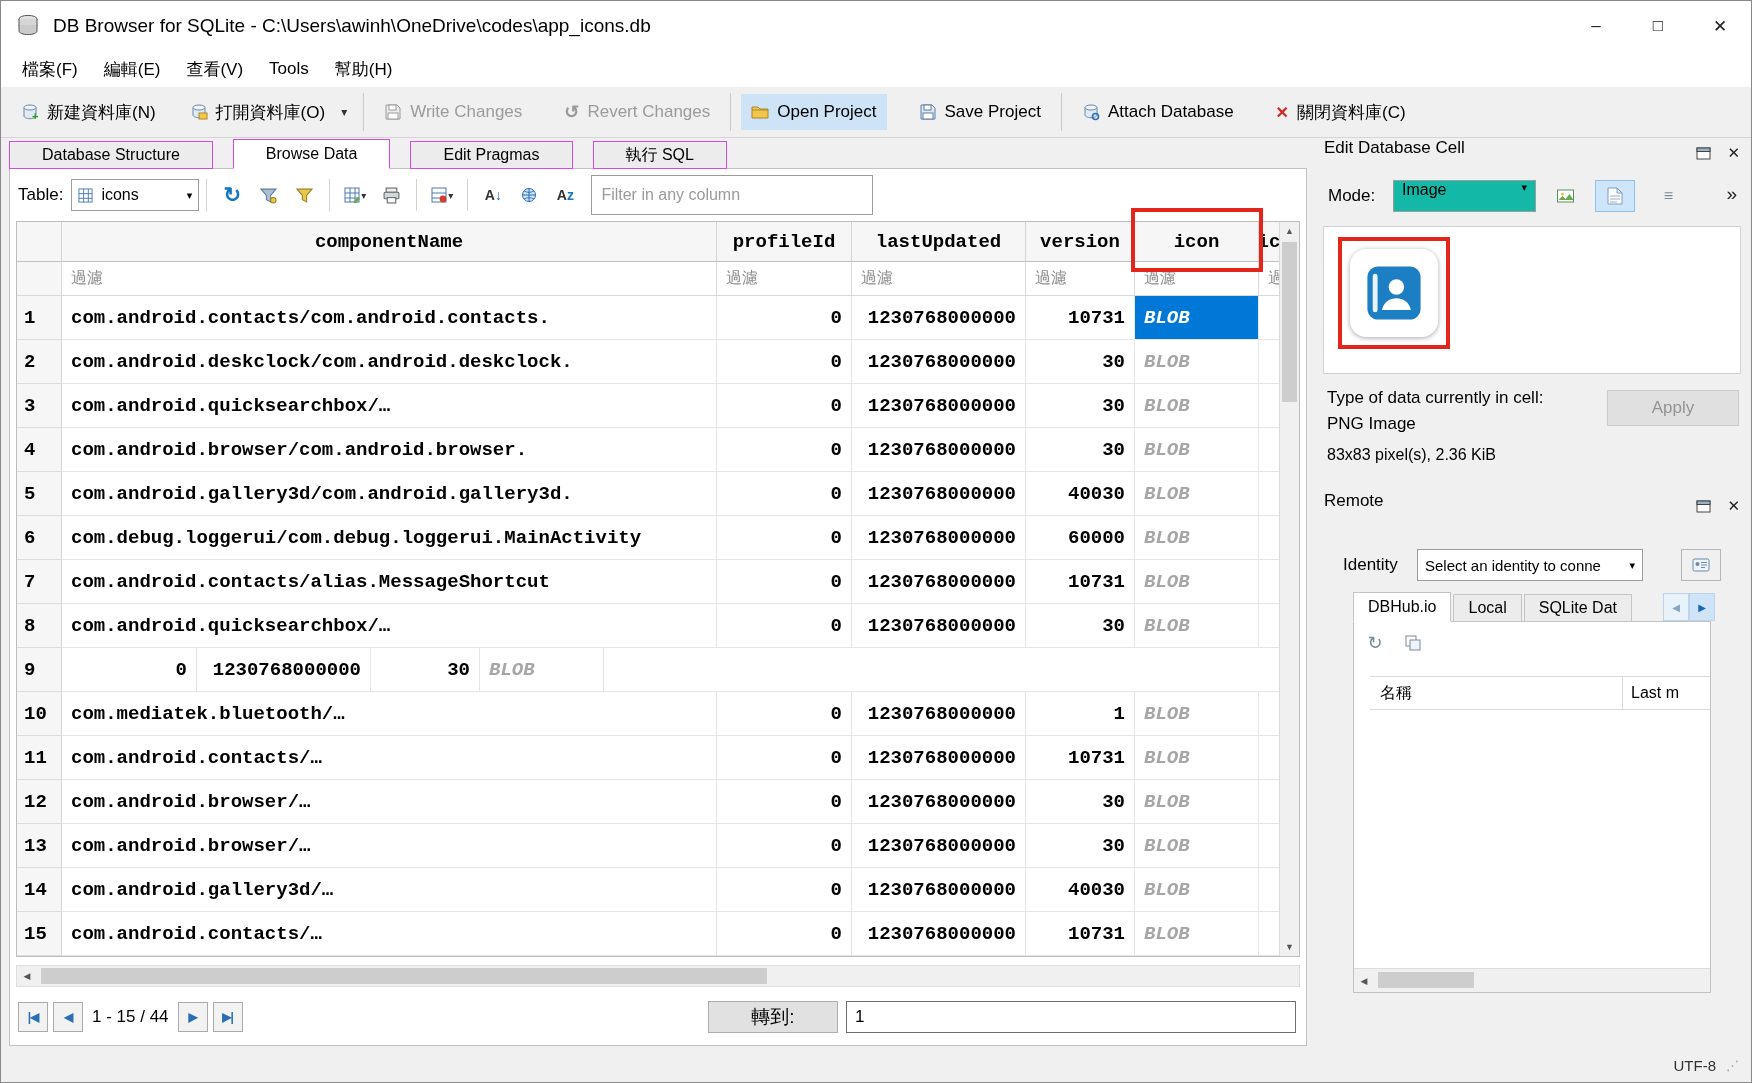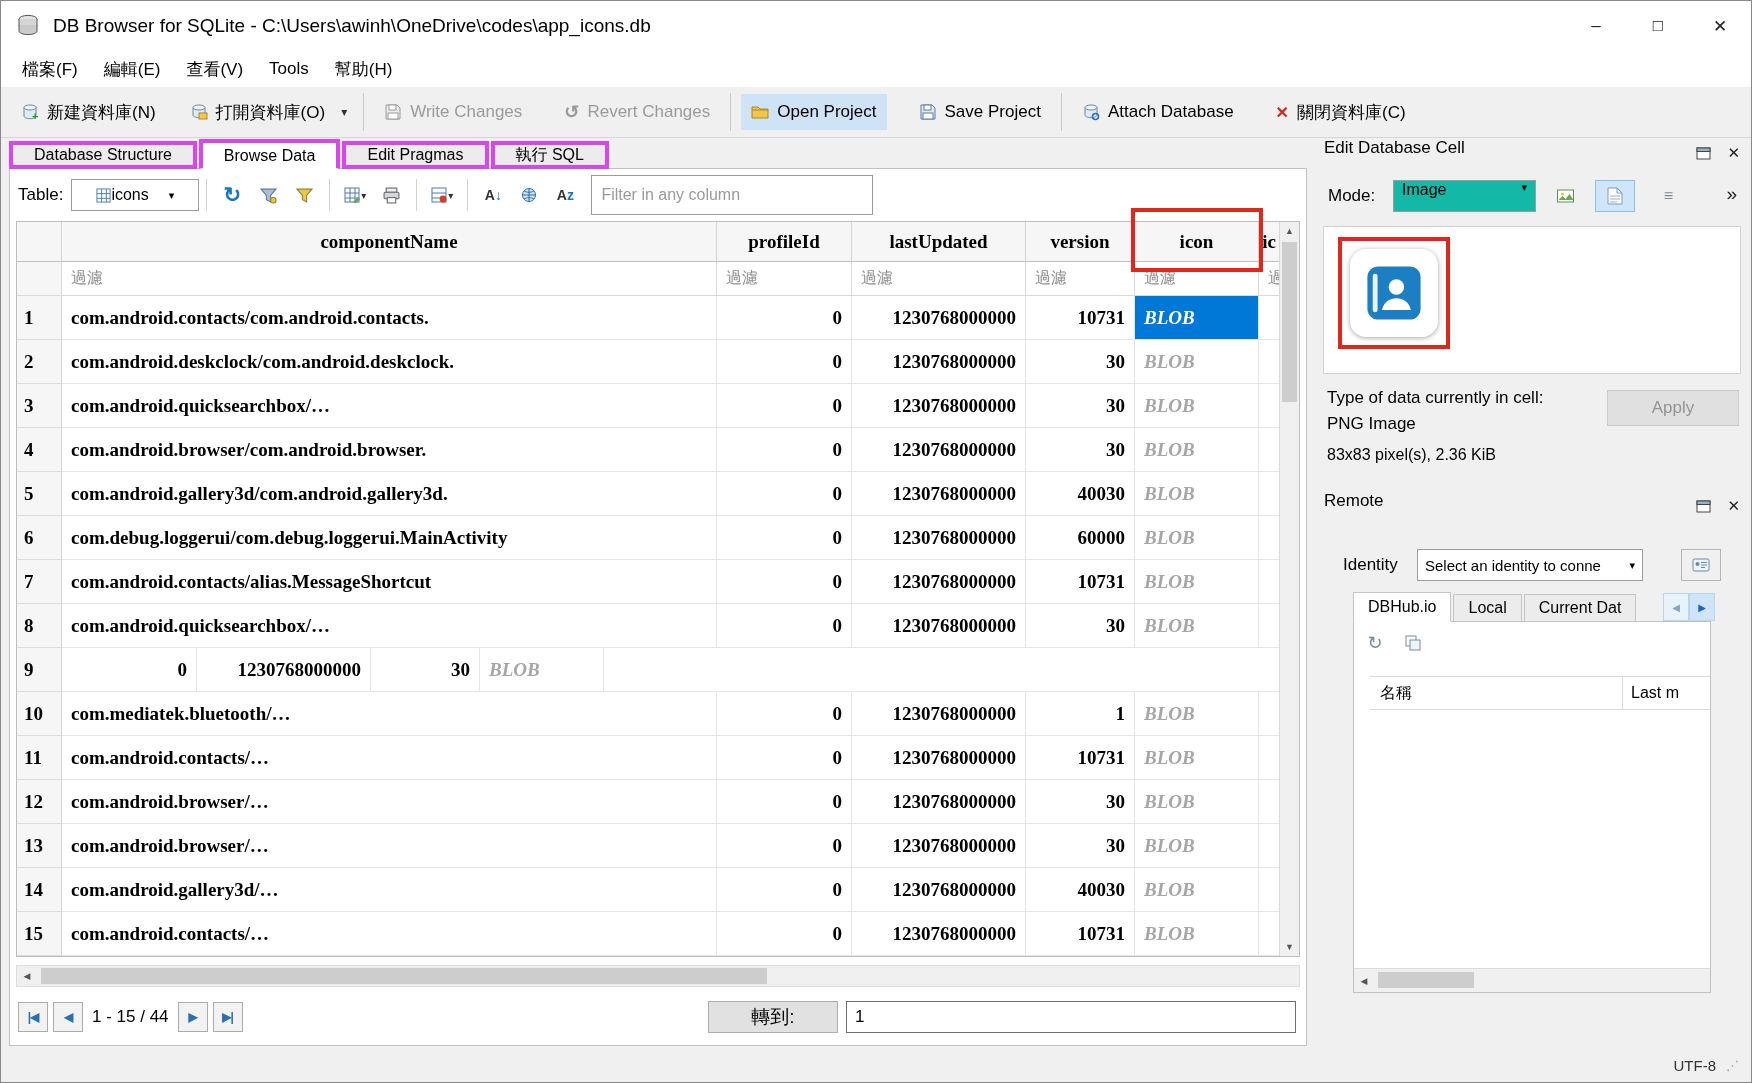--- a/index.html
+++ b/index.html
@@ -21,41 +21,41 @@
 .tbtn{display:flex;align-items:center;gap:8px;font-size:17px;padding:8px 10px;white-space:nowrap}
 .tbtn.disabled{color:#9b9b9b}
 .tbtn.highlight{background:#cfe3f6}
 .tsep{width:1px;align-self:stretch;margin:6px 10px;background:#c9c9c9}
 .ddcaret{font-size:12px;color:#333;padding:8px 6px}
 .xred{color:#d42a1e;font-weight:bold;font-size:16px}
 .gap1{width:22px}.gap2{width:14px}
 
 
 .tabbar{position:absolute;top:138px;left:8px;height:30px;display:flex;z-index:5}
-.tab{font-size:16px;padding:0 21px;display:flex;align-items:center;background:#ececec;border:4px solid #d946ef;margin-right:2px;height:28px;align-self:flex-end}
+.tab{font-size:16px;padding:0 32px;display:flex;align-items:center;background:#ececec;border:1px solid #d946ef;margin-right:20px;height:28px;align-self:flex-end}
 .tab.active{background:#fff;height:30px;border-bottom:1px solid #fff}
 
 
 .page{position:absolute;left:8px;top:167px;width:1298px;height:878px;background:#fff;border:1px solid #c2c2c2}
 .controls{position:absolute;top:6px;left:8px;right:8px;height:40px;display:flex;align-items:center}
 .lbl{font-size:17px;margin-right:8px}
-.table-combo{display:flex;align-items:center;width:128px;height:32px;border:1px solid #9c9c9c;background:#fff;padding:0 24px;font-size:16px}
+.table-combo{display:flex;align-items:center;gap:8px;width:128px;height:32px;border:1px solid #9c9c9c;background:#fff;padding:0 6px;font-size:16px}
 .table-combo .caret{margin-left:auto;font-size:11px}
 .cicon{width:34px;height:34px;display:flex;align-items:center;justify-content:center;margin:0 1px;position:relative}
 .glyph-blue{color:#1576c2;font-size:21px;font-weight:bold}
 .csep{width:1px;height:32px;background:#d2d2d2;margin:0 7px}
 .caret-sm{font-size:10px;color:#333;margin-left:1px}
 .filter-input{margin-left:8px;width:282px;height:40px;border:1px solid #9c9c9c;padding:0 9px;font-size:16px;font-family:inherit;color:#444}
 .filter-input::placeholder{color:#9a9a9a}
 .sort-ic{font-size:14px;font-weight:bold;color:#333}
 .sort-ic b{color:#1576c2}
 
 
 .grid{position:absolute;top:52px;left:6px;width:1284px;height:736px;border:1px solid #bdbdbd;background:#fff}
-.gmono{font-family:Liberation Serif, serif;font-weight:bold;font-size:19px}
+.gmono{font-family:Liberation Mono, monospace;font-weight:bold;font-size:19px}
 .gclip{position:absolute;top:0;left:0;right:20px;bottom:0;overflow:hidden}
 .g-head{display:flex;height:40px;background:#f6f6f6}
 .g-head .hc{display:flex;align-items:center;justify-content:center;border-right:1px solid #d4d4d4;border-bottom:1px solid #c0c0c0;overflow:hidden;white-space:nowrap}
 .g-filter{display:flex;height:34px}
 .g-filter .fc{display:flex;align-items:center;padding-left:9px;color:#8d8d8d;font-size:16px;border-right:1px solid #d9d9d9;border-bottom:1px solid #d9d9d9;overflow:hidden;white-space:nowrap;background:#fff}
 .g-filter .fc.corner{background:#f6f6f6;padding:0}
 .grid-row{display:flex;height:44px}
 .grid-row .dc{display:flex;align-items:center;padding:0 9px;border-right:1px solid #e6e6e6;border-bottom:1px solid #e6e6e6;white-space:nowrap;overflow:hidden}
 .dc.rnum{background:#f6f6f6;border-right:1px solid #d4d4d4;border-bottom:1px solid #dcdcdc;padding:0 0 0 7px}
 .dc.num{justify-content:flex-end}
@@ -580,21 +580,21 @@
         <circle cx="5.5" cy="6" r="2" fill="#6a88a8"></circle>
         <path d="M9 4.5h6M9 7h6M9 9.5h4" stroke="#6a88a8"></path>
       </svg>
     </div>
     <div class="rtabs">
 
         <div class="rtab active">DBHub.io</div>
 
         <div class="rtab">Local</div>
 
-        <div class="rtab">Current Dat</div>
+        <div class="rtab">SQLite Dat</div>
       </div>
     <div class="rtab-arrows">
       <div class="rarr l">◀</div>
       <div class="rarr r">▶</div>
     </div>
     <div class="rcontent">
       <div class="rc-icons">
         <div class="rc-ic">
           <span>↻</span>
         </div>

